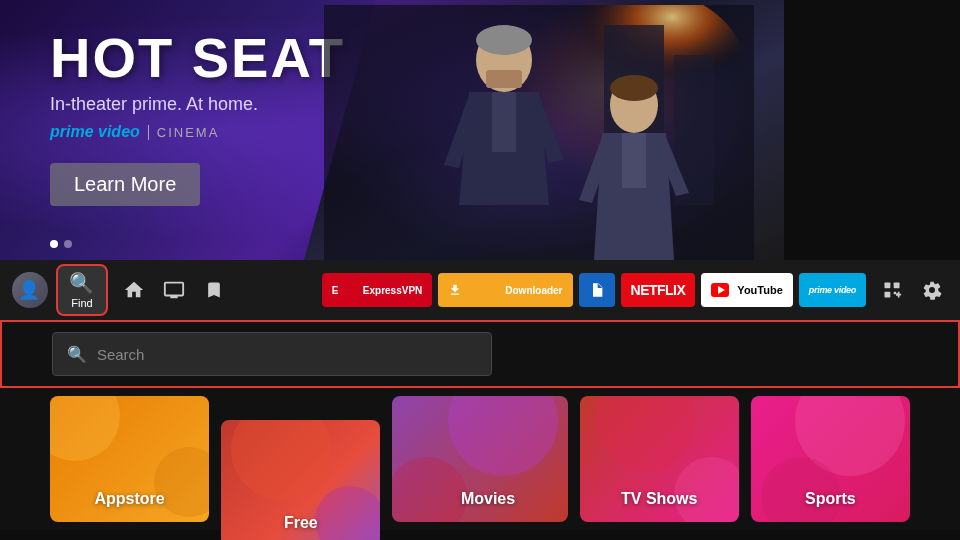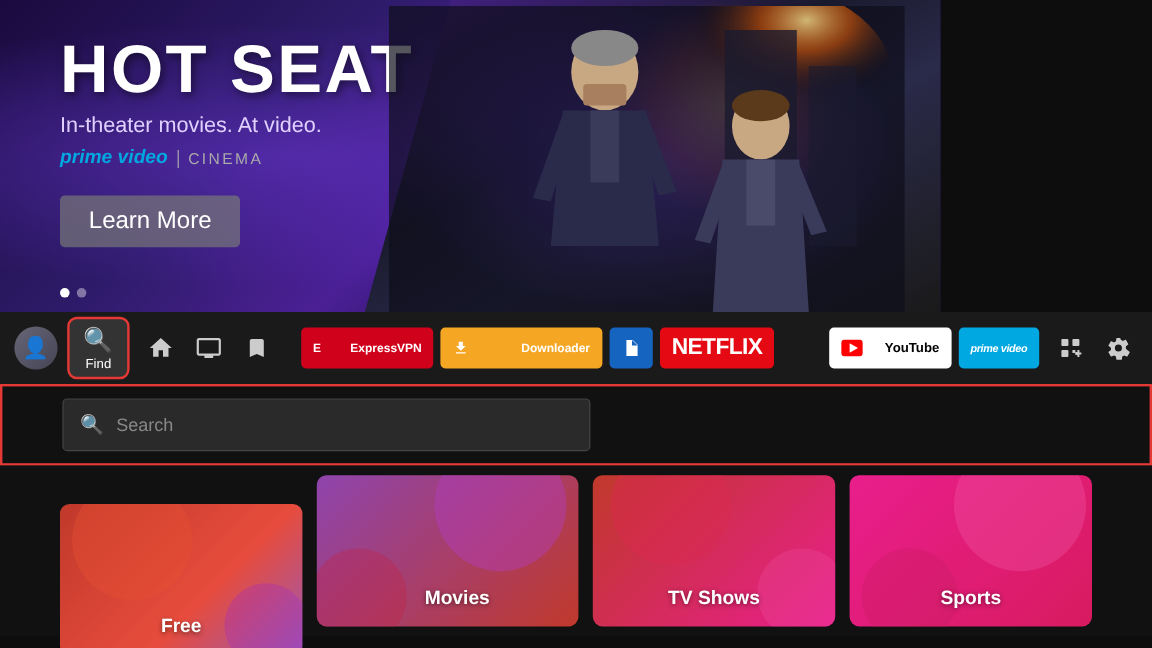--- a/index.html
+++ b/index.html
@@ -184,22 +184,22 @@
       justify-content: center;
       font-size: 12px;
       font-weight: bold;
       cursor: pointer;
       flex-shrink: 0;
       gap: 40px;
     }
     .app-chip.expressvpn { background: #d0021b; color: white; gap: 4px; }
     .app-chip.downloader { background: #f5a623; color: white; position: relative; }
     .app-chip.filelinked { background: #1565c0; color: white; }
-    .app-chip.netflix { background: #e50914; color: white; font-size: 19px; letter-spacing: -0.5px; }
-    .app-chip.youtube { background: white; color: #ff0000; gap: 18px; margin-left: 40px; }
+    .app-chip.netflix { background: #e50914; color: white; font-size: 14px; letter-spacing: -0.5px; }
+    .app-chip.youtube { background: white; color: #ff0000; gap: 8px; }
     .app-chip.primevideo { background: #00a8e1; color: white; font-size: 10px; font-weight: bold; }
     .nav-end-icons {
       display: flex;
       align-items: center;
       gap: 8px;
       margin-left: 6px;
     }
     .nav-end-icon {
       width: 32px;
       height: 32px;
@@ -302,21 +302,21 @@
       font-style: italic;
     }
   </style>
 </head>
 <body>
 
 <div class="hero">
   <div class="hero-bg-glow"></div>
   <div class="hero-content">
     <div class="hero-title">HOT SEAT</div>
-    <div class="hero-subtitle">In-theater movies. At video.</div>
+    <div class="hero-subtitle">In-theater prime. At home.</div>
     <div class="hero-brand">
       <span class="prime-arrow">
         <span class="prime-text">prime video</span>
       </span>
       <span class="cinema-label">CINEMA</span>
     </div>
     <button class="learn-more-btn">Learn More</button>
   </div>
   <div class="hero-dots">
     <div class="dot active"></div>
@@ -462,20 +462,25 @@
 
 <div class="search-bar-container">
   <div class="search-bar">
     <span class="search-icon-inner">🔍</span>
     <span class="search-placeholder">Search</span>
   </div>
 </div>
 
 <div class="categories">
 
+  <div class="cat-tile cat-appstore">
+    <div class="cat-blob cat-blob-1" style="width:90px;height:90px;background:rgba(255,200,80,0.4);top:-25px;left:-20px;border-radius:50%;"></div>
+    <div class="cat-blob cat-blob-2" style="width:70px;height:70px;background:rgba(200,100,0,0.3);bottom:5px;right:-15px;border-radius:50%;"></div>
+    <span class="cat-tile-label">Appstore</span>
+  </div>
 
   <div class="cat-tile cat-free">
     <div style="position:absolute;width:100px;height:100px;background:rgba(230,80,50,0.4);top:-20px;left:10px;border-radius:50%;"></div>
     <div style="position:absolute;width:70px;height:70px;background:rgba(160,40,200,0.3);bottom:-10px;right:-5px;border-radius:50%;"></div>
     <span class="cat-tile-label">Free</span>
   </div>
 
   <div class="cat-tile cat-movies">
     <div style="position:absolute;width:110px;height:110px;background:rgba(180,60,200,0.4);top:-30px;right:10px;border-radius:50%;"></div>
     <div style="position:absolute;width:80px;height:80px;background:rgba(200,30,60,0.3);bottom:-15px;left:-5px;border-radius:50%;"></div>

